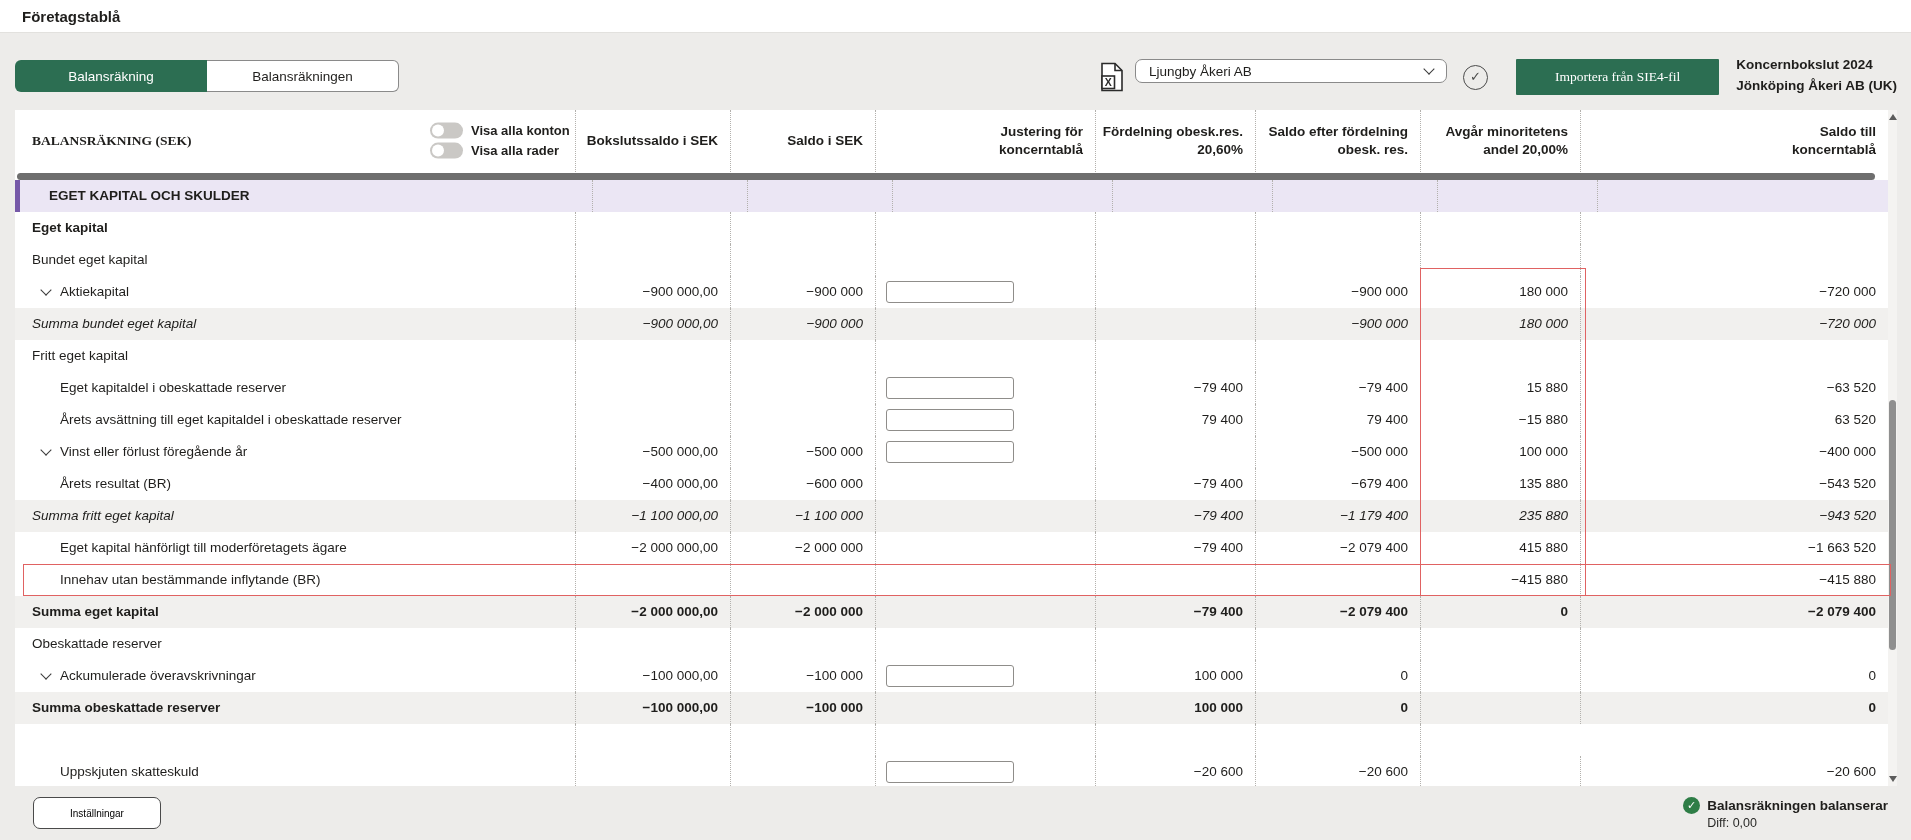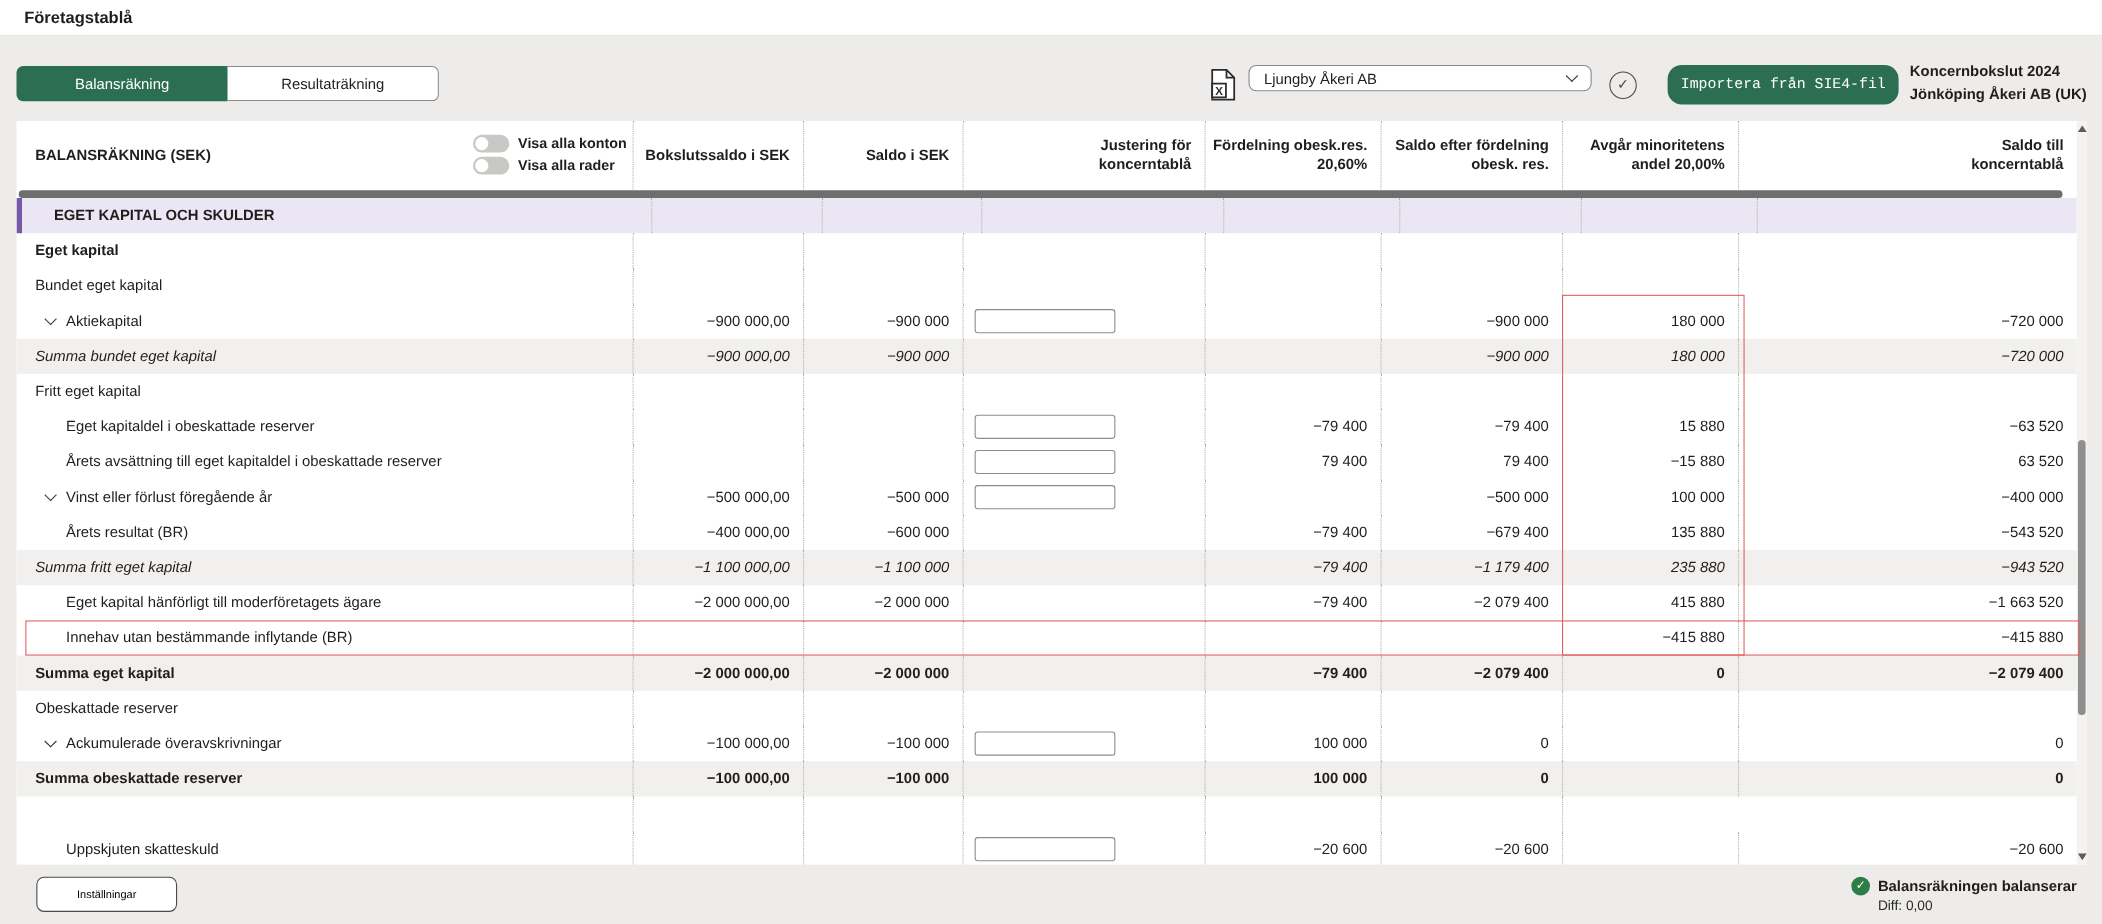--- a/index.html
+++ b/index.html
@@ -28,41 +28,41 @@
     background:#fff; border:1px solid #8a8a8a; border-radius:7px;
     display:flex; align-items:center; padding:0 13px; cursor:pointer; }
   .company .val { flex:1; }
   .chev { width:8px; height:8px; border-right:1.7px solid #3a3a3a; border-bottom:1.7px solid #3a3a3a;
     transform:rotate(45deg); margin-top:-4px; }
 
   .validate { position:absolute; left:1463px; top:65px; width:25px; height:25px;
     border:1.7px solid #4b4b4b; border-radius:50%; color:#4b4b4b;
     font-size:13px; line-height:22px; text-align:center; }
 
-  .import-btn { position:absolute; left:1516px; top:59px; height:36px; padding:0 12px;
-    background:#2c6e52; color:#fff; border:none; border-radius:13px;
-    font-size:13.5px; font-family:Liberation Mono, monospace; cursor:pointer; }
+  .import-btn { position:absolute; left:1516px; top:59px; height:36px; padding:0 39px;
+    background:#2c6e52; color:#fff; border:none; border-radius:1px;
+    font-size:13.5px; font-family:Liberation Serif, serif; cursor:pointer; }
 
   .context { position:absolute; right:14px; top:55px; 
     font-weight:700; line-height:1.55; }
 
   
   .table-wrap { position:absolute; left:15px; top:110px; width:1882px; height:676px;
     background:#fff; }
   .grid { display:grid;
     grid-template-columns:560px 155px 145px 220px 160px 165px 160px minmax(0,1fr);
     width:1873px; }
   .thead { height:62px; position:relative; align-items:center; }
   .th { font-weight:700; text-align:right; padding-right:12px; line-height:1.3; }
   .th span { display:inline-block; }
   .th.c8 span { max-width:112px; }
   .th + .th { border-left:1px dotted #b3b1ad; height:100%; display:flex;
     align-items:center; justify-content:flex-end; }
   .table-title { position:absolute; left:17px; top:50%; transform:translateY(-50%);
-    font-weight:700; }
+    font-weight:700;font-family:Liberation Serif, serif; }
   .toggles { position:absolute; left:415px; top:50%; transform:translateY(-50%); }
   .toggle { display:flex; align-items:center; gap:8px; margin:3px 0; cursor:pointer; }
   .pill { width:33px; height:16px; border-radius:9px; background:#cac8c5; position:relative; }
   .pill::after { content:""; position:absolute; left:2px; top:2px; width:12px; height:12px;
     border-radius:50%; background:#fff; }
   .toggle .lbl { font-size:13px; }
 
   .hbar { position:absolute; left:2px; top:63px; width:1858px; height:7px;
     background:#6e6e6e; border-radius:4px; }
 
@@ -115,21 +115,21 @@
 <body>
 
 <div id="app">
 
   <div class="titlebar">
     <h1>Företagstablå</h1>
   </div>
 
   <div class="tabs">
     <div class="tab active">Balansräkning</div>
-    <div class="tab inactive">Resultaträkning</div>
+    <div class="tab inactive">Balansräkningen</div>
   </div>
 
   <div class="excel-ico">
     <svg width="24" height="30" viewBox="0 0 24 30">
       <path d="M2 1.5 h13 l7 7 v20 h-20 z" fill="#fff" stroke="#2b2b2b" stroke-width="1.6"></path>
       <path d="M15 1.5 v7 h7" fill="none" stroke="#2b2b2b" stroke-width="1.6"></path>
       <rect x="2" y="14" width="12.5" height="12.5" fill="#fff" stroke="#2b2b2b" stroke-width="1.6"></rect>
       <text x="8.2" y="24.3" font-size="10.5" font-weight="bold" fill="#2b2b2b" font-family="Liberation Sans, sans-serif" text-anchor="middle">X</text>
     </svg>
   </div>

